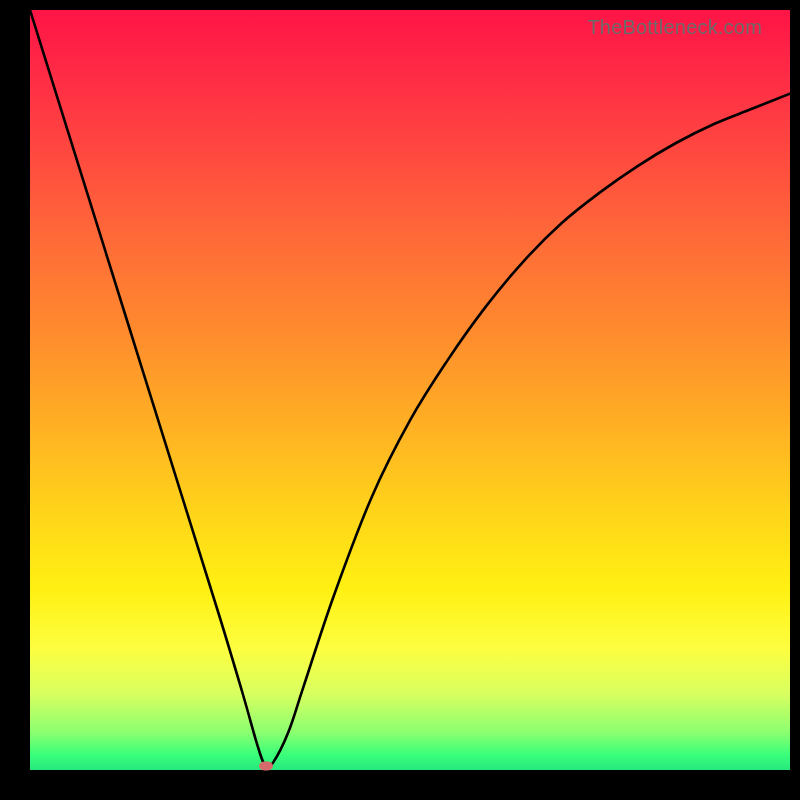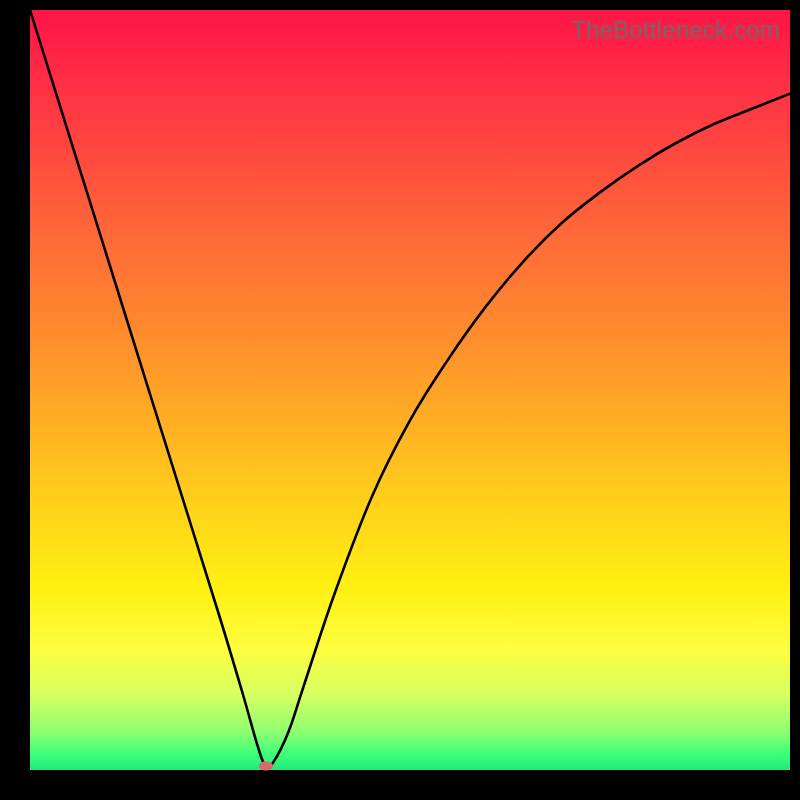--- a/index.html
+++ b/index.html
@@ -36,22 +36,22 @@
       #fdfe40 84%,
       #d8ff60 90%,
       #8cff70 95%,
       #3aff7a 98%,
       #25e87e 100%
     );
   }
   .watermark {
     position: absolute;
     top: 6px;
-    right: 10px;
-    font-size: 24px;
+    right: 28px;
+    font-size: 20px;
     color: #6b6b6b;
     font-weight: 500;
     letter-spacing: 0.2px;
     z-index: 5;
   }
   svg.curve {
     position: absolute;
     left: 0;
     top: 0;
     width: 760px;

